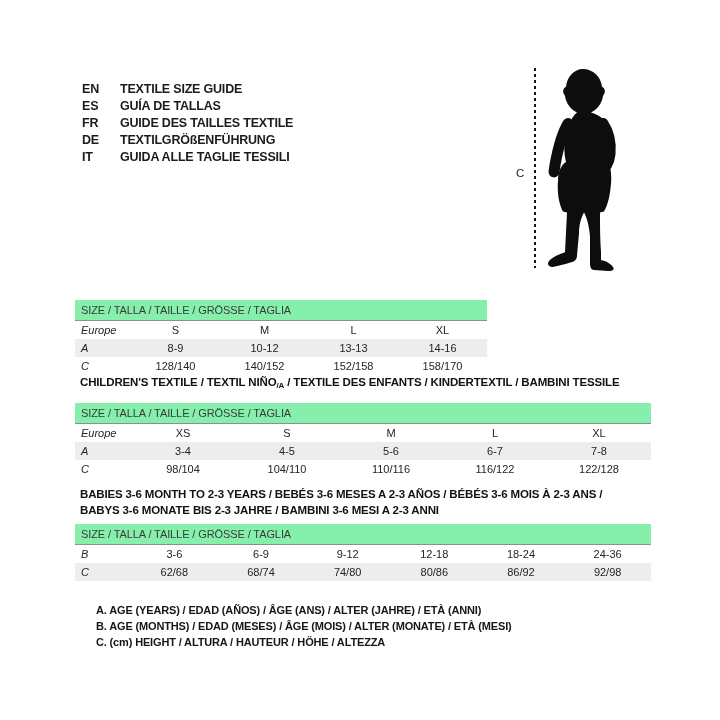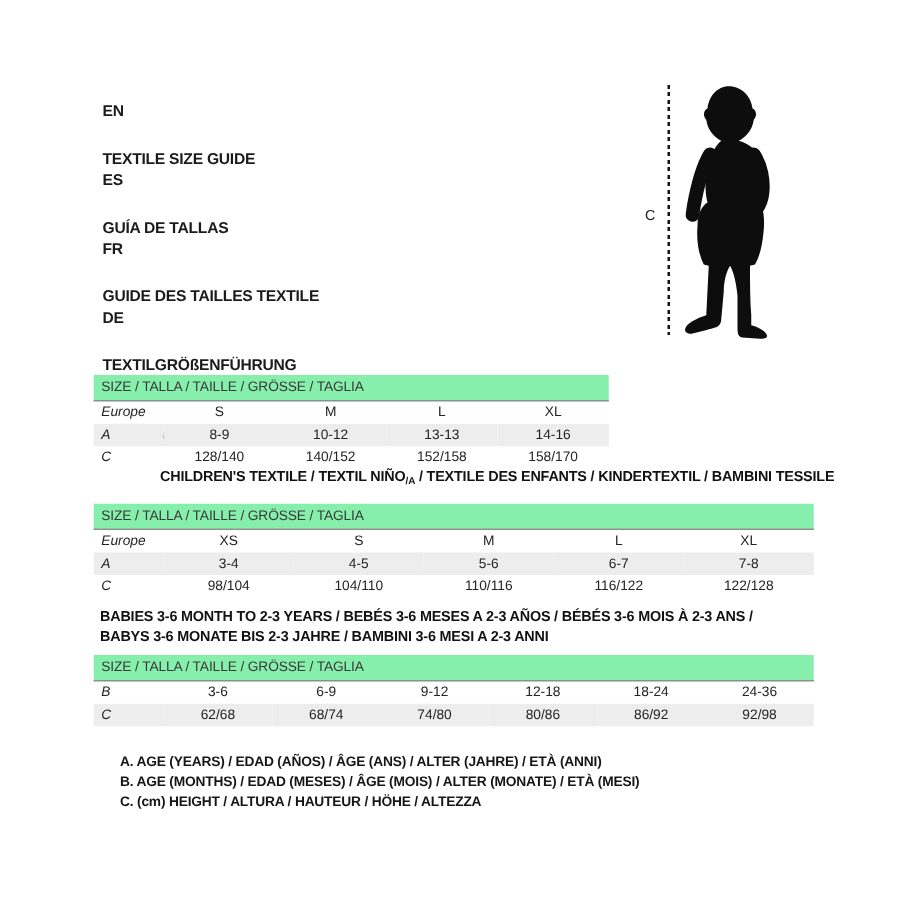--- a/index.html
+++ b/index.html
@@ -2,21 +2,21 @@
 <html><head>
 <meta charset="utf-8">
 <style>
   html,body{margin:0;padding:0;background:#fff;}
   #canvas{
     position:relative;width:720px;height:720px;background:#ffffff;
     font-family:"Liberation Sans", sans-serif;color:#1d1d1d;overflow:hidden;
   }
   
   .lang-block{position:absolute;left:82px;top:81px;}
-  .lang-row{display:flex;line-height:17px;font-size:12.5px;font-weight:700;letter-spacing:-0.2px;color:#1b1b1b;flex-direction:column;}
+  .lang-row{display:flex;line-height:17px;font-size:12.5px;font-weight:700;letter-spacing:-0.2px;color:#1b1b1b;}
   .lang-code{width:38px;flex:0 0 38px;}
   
   .dash-line{
     position:absolute;left:534px;top:68px;width:2px;height:200px;
     background-image:repeating-linear-gradient(to bottom,#141414 0px,#141414 3px,transparent 3px,transparent 6px);
   }
   .measure-label{position:absolute;left:516px;top:167px;font-size:11.5px;color:#222;}
   .figure-svg{position:absolute;left:540px;top:66px;width:90px;height:206px;}
   
   .section-title{position:absolute;left:80px;font-weight:700;font-size:11.5px;letter-spacing:-0.15px;color:#121212;line-height:16px;white-space:nowrap;}
@@ -107,21 +107,21 @@
       <tr>
         <td class="rowlabel">C</td>
         <td>128/140</td>
         <td>140/152</td>
         <td>152/158</td>
         <td>158/170</td>
       </tr>
     </tbody>
   </table>
 
-  <div class="section-title" style="top:374px;margin-left:48px;">
+  <div class="section-title" style="top:374px;">
     <span>CHILDREN'S TEXTILE / TEXTIL NIÑO</span><span class="sub">/A</span><span> / TEXTILE DES ENFANTS / KINDERTEXTIL / BAMBINI TESSILE</span>
   </div>
   <table class="size-table" style="left:75px;top:403px;width:576px;">
     <colgroup>
         <col style="width:56px">
         <col>
         <col>
         <col>
         <col>
         <col>

